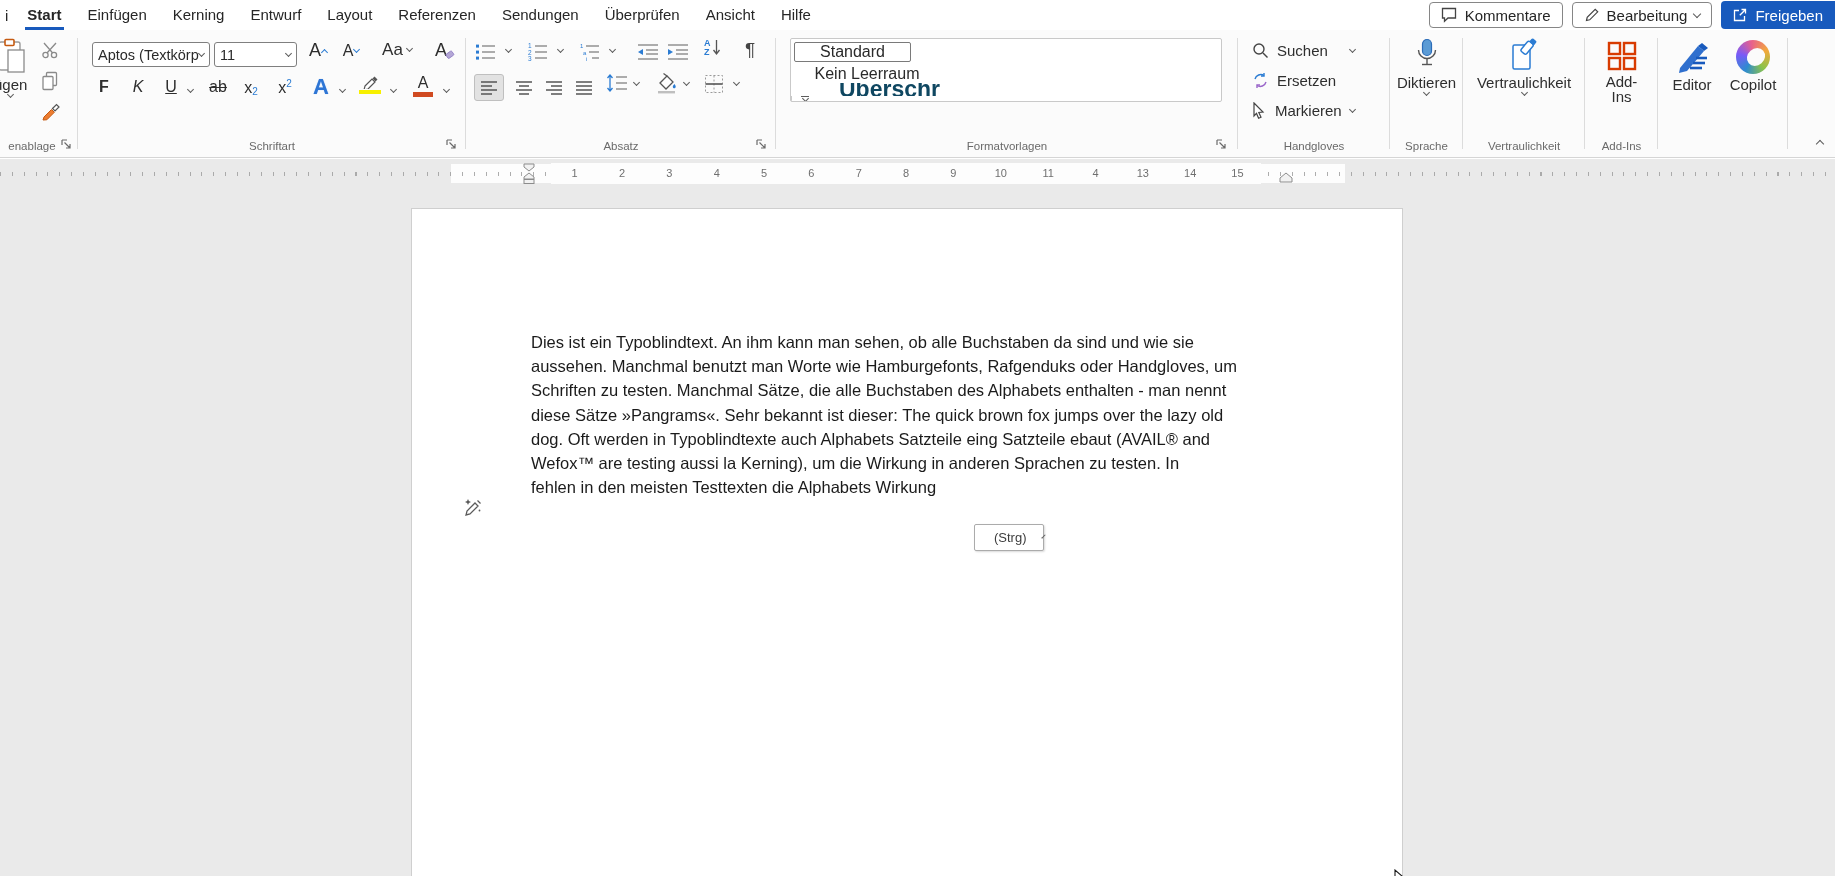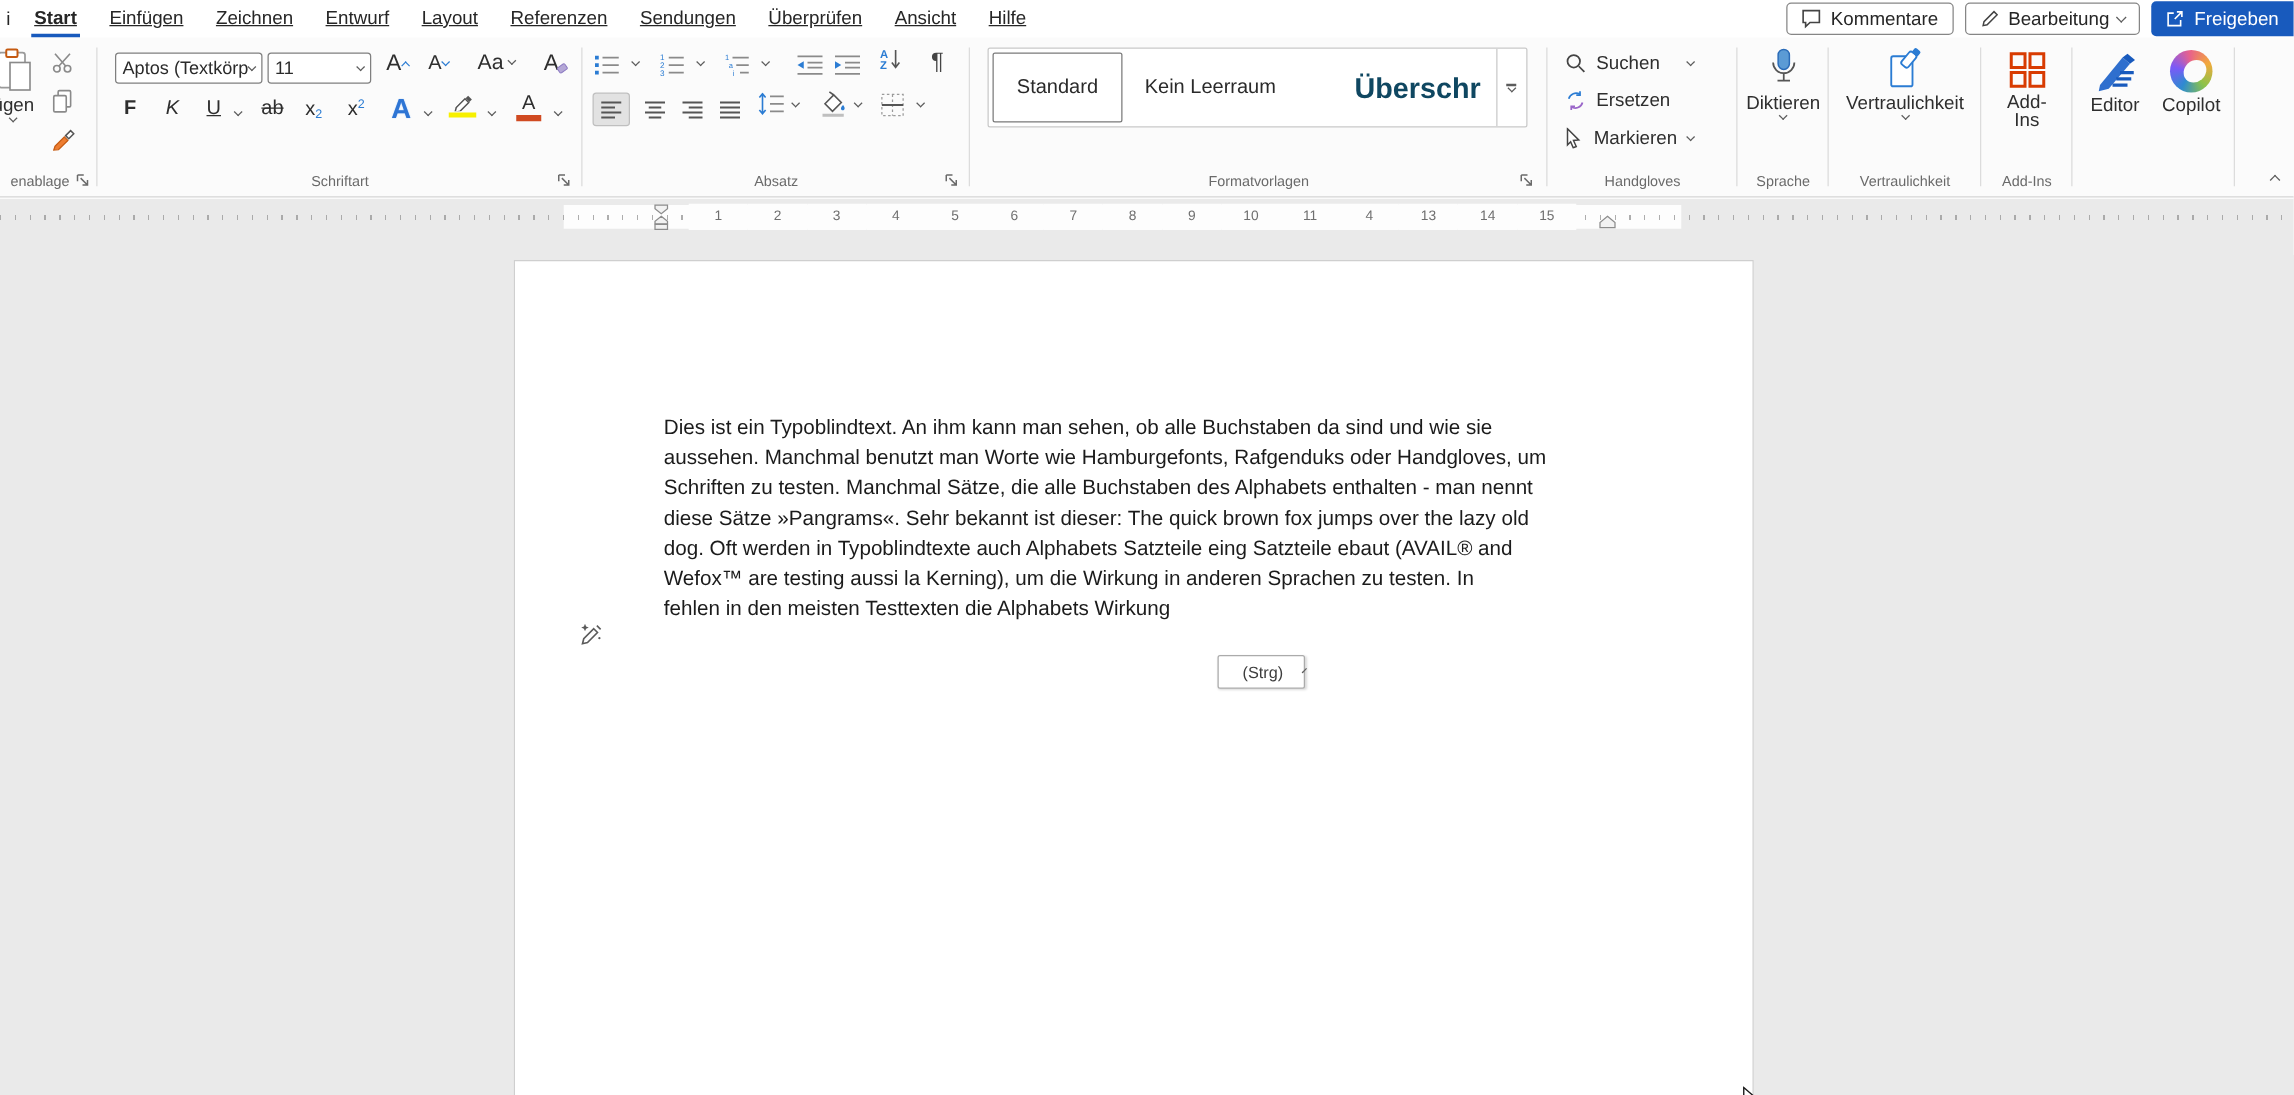--- a/index.html
+++ b/index.html
@@ -5,21 +5,21 @@
   * { box-sizing: border-box; }
   html,body { margin:0; padding:0; }
   body {
     width:1835px; height:876px; overflow:hidden; position:relative;
     font-family:"Liberation Sans", sans-serif; background:#fff; color:#262626;
   }
   
   .menubar { position:absolute; top:0; left:0; width:1835px; height:30px; background:#fff; display:flex; align-items:center; }
   .menu-partial { font-size:15px; padding:0 6px 0 5px; color:#262626; }
   .menu-tabs { display:flex; height:30px; }
-  .menu-tab { padding:0 13px; font-size:15px; line-height:29px; color:#262626; position:relative; cursor:default; white-space:nowrap;text-decoration:underline; }
+  .menu-tab { padding:0 13px; font-size:15px; line-height:29px; color:#262626; position:relative; cursor:default; white-space:nowrap; }
   .menu-tab.active { font-weight:bold; }
   .menu-tab.active::after { content:""; position:absolute; left:11px; right:11px; bottom:0; height:3px; background:#185abd; }
   .menubar-right { margin-left:auto; display:flex; align-items:center; gap:9px; padding-right:0; }
   .pill-btn { height:26px; border:1px solid #868686; border-radius:4px; background:#fff; display:flex; align-items:center; gap:7px; padding:0 11px; font-size:15px; color:#262626; }
   .share-btn { height:28px; background:#185abd; color:#fff; border:none; border-radius:4px 0 0 4px; display:flex; align-items:center; gap:7px; padding:0 12px 0 11px; font-size:15px; }
   .chev { display:inline-block; width:6px; height:6px; border-right:1.4px solid #5c5c5c; border-bottom:1.4px solid #5c5c5c; transform:rotate(45deg); margin-top:-3px; }
   .chev.up { transform:rotate(225deg); margin-top:3px; }
   .chev.blue { border-color:#2b7cd3; }
   .chev.sm { width:5px; height:5px; }
   
@@ -27,21 +27,21 @@
   .rgroup { position:absolute; top:0; height:127px; }
   .rgroup .gdiv { position:absolute; right:0; top:8px; bottom:8px; width:1px; background:#dcdcdc; }
   .glabel { position:absolute; bottom:5px; left:0; right:0; text-align:center; font-size:11.5px; color:#6a6a6a; white-space:nowrap; }
   .launcher { position:absolute; bottom:6px; width:13px; height:13px; }
   .icon-btn { position:absolute; display:flex; align-items:center; justify-content:center; color:#3f3f3f; }
   .combo { position:absolute; height:25px; border:1px solid #7f7f7f; border-radius:3px; background:#fff; display:flex; align-items:center; font-size:14.5px; color:#2a2a2a; padding:0 5px; }
   .combo .chev { margin-left:auto; }
   .fontletter { font-size:16px; color:#2e2e2e; }
   .selbox { background:#e2e2e2; border:1px solid #bfbfbf; border-radius:3px; }
   
-  .styles-gallery { position:absolute; left:14px; top:8px; width:432px; height:64px; background:#fff; border:1px solid #c9c9c9; border-radius:2px; display:flex; overflow:hidden; }
+  .styles-gallery { position:absolute; left:14px; top:8px; width:432px; height:64px; background:#fff; border:1px solid #c9c9c9; border-radius:2px; display:flex; overflow:hidden;flex-direction:column; }
   .style-cell { display:flex; align-items:center; justify-content:center; font-size:16px; color:#2a2a2a; white-space:nowrap; }
   .style-cell.selected { border:1px solid #7a7a7a; border-radius:2px; margin:3px; width:117px; background:#fff; }
   .style-cell.plain { width:152px; }
   .style-cell.heading { width:128px; color:#0F4761; font-size:23px; font-weight:600; justify-content:flex-start; overflow:hidden;margin-left:48px; }
   .style-more { width:27px; border-left:1px solid #c9c9c9; display:flex; flex-direction:column; align-items:center; justify-content:center; gap:2px; }
   .style-more .bar { width:8px; height:1.5px; background:#5c5c5c; }
   
   .edit-row { position:absolute; display:flex; align-items:center; gap:8px; font-size:15px; color:#2e2e2e; white-space:nowrap; }
   .bigbtn { position:absolute; display:flex; flex-direction:column; align-items:center; gap:2px; font-size:15px; color:#2e2e2e; }
   
@@ -61,21 +61,21 @@
   svg { display:block; }
 </style>
 </head>
 <body>
 
 <div class="menubar">
   <span class="menu-partial">i</span>
   <div class="menu-tabs">
     <span class="menu-tab active">Start</span>
     <span class="menu-tab">Einfügen</span>
-    <span class="menu-tab">Zeichnen</span>
+    <span class="menu-tab">Kerning</span>
     <span class="menu-tab">Entwurf</span>
     <span class="menu-tab">Layout</span>
     <span class="menu-tab">Referenzen</span>
     <span class="menu-tab">Sendungen</span>
     <span class="menu-tab">Überprüfen</span>
     <span class="menu-tab">Ansicht</span>
     <span class="menu-tab">Hilfe</span>
   </div>
   <div class="menubar-right">
     <button class="pill-btn">

